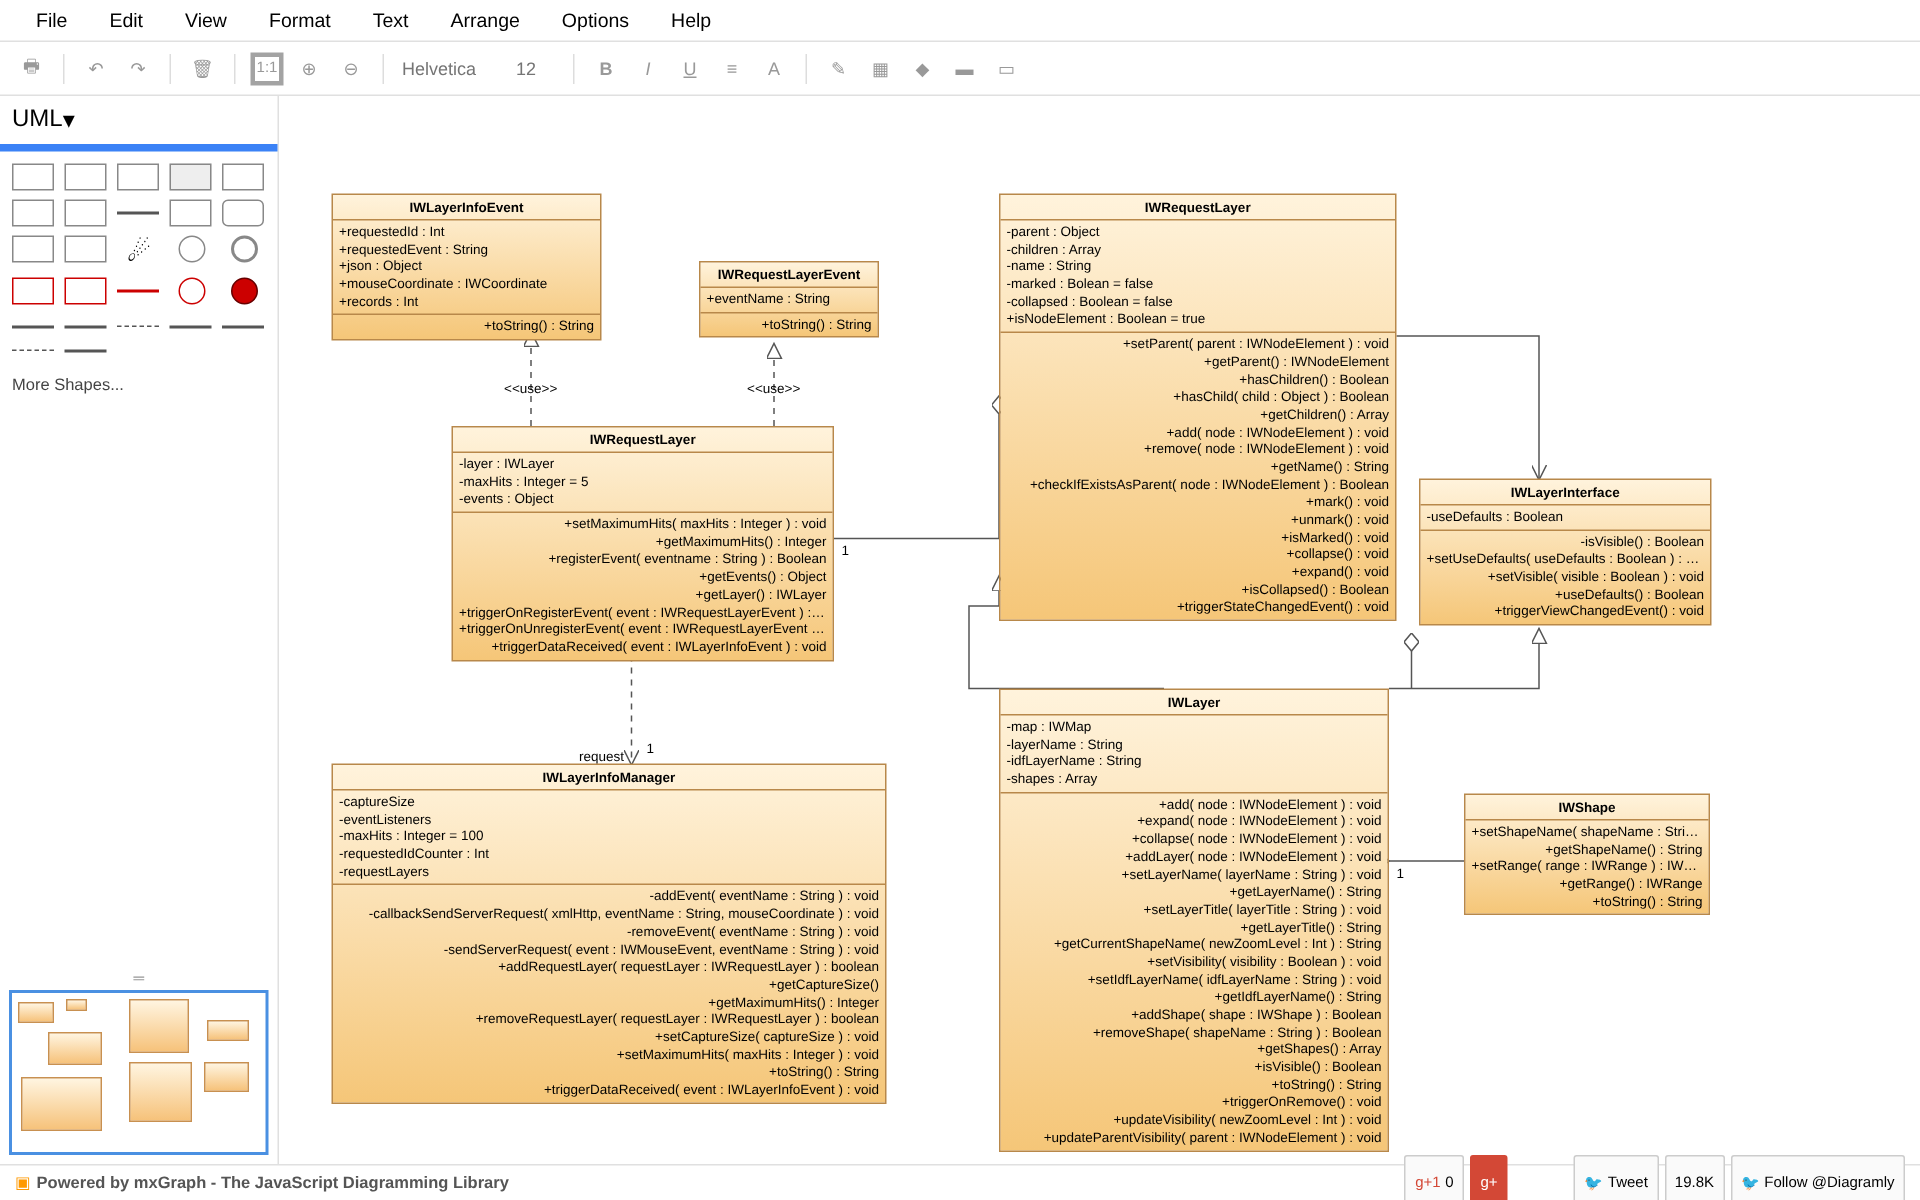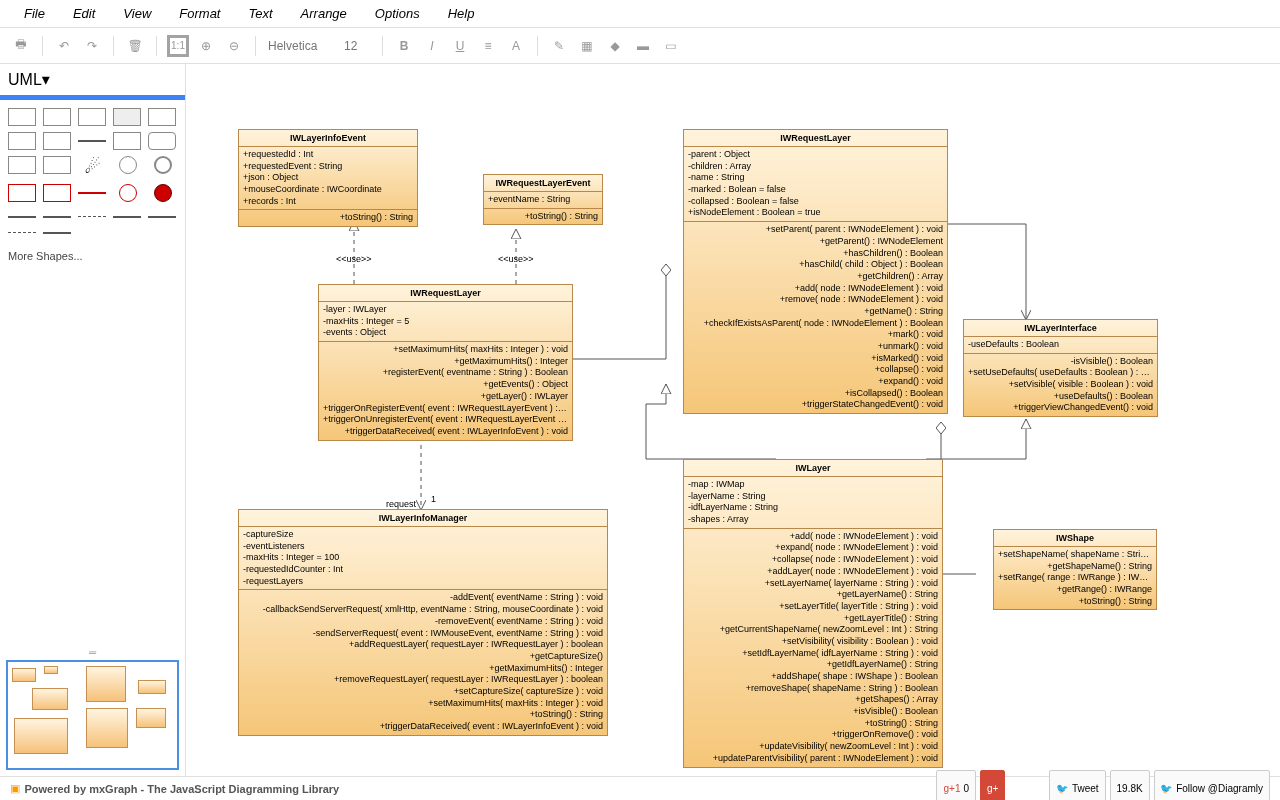--- a/index.html
+++ b/index.html
@@ -1,18 +1,18 @@
 <!DOCTYPE html>
 <html><head>
 <meta charset="utf-8">
 <style>
 * { box-sizing: border-box; margin: 0; padding: 0; }
 body { font-family: Arial, sans-serif; font-size: 12px; background: #fff; overflow: hidden; }
 
-.menubar { display: flex; padding: 4px 10px; border-bottom: 1px solid #e0e0e0; height: 28px; align-items: center; font-style: italic; }
+.menubar { display: flex; padding: 4px 10px; border-bottom: 1px solid #e0e0e0; height: 28px; align-items: center; }
 .menubar span { padding: 4px 14px; cursor: pointer; font-size: 13px; }
 
 .toolbar { display: flex; align-items: center; padding: 4px 10px; border-bottom: 1px solid #e0e0e0; height: 36px; gap: 6px; }
 .toolbar .sep { width: 1px; height: 20px; background: #ddd; margin: 0 4px; }
 .toolbar .btn { width: 22px; height: 22px; display: flex; align-items: center; justify-content: center; color: #999; cursor: pointer; }
 .toolbar .textinput { border: none; color: #aaa; font-size: 12px; width: 70px; padding: 2px; }
 
 .main { display: flex; height: calc(100vh - 88px); }
 .sidebar { width: 186px; border-right: 1px solid #e0e0e0; display: flex; flex-direction: column; }
 .panel-title { padding: 6px 8px; font-size: 16px; border-bottom: 5px solid #3b82f6; display:flex; justify-content:flex-start; align-items:center;}
@@ -23,21 +23,21 @@
 .shape-cell.filled-red { background:#c00; border-color:#600;}
 .shape-line { width:28px; height:2px; background:#555; margin-top:8px;}
 .more-shapes { padding: 8px; font-size: 11px; color: #444; }
 .overview { margin-top: auto; padding: 6px; }
 .overview-box { border: 2px solid #4a90e2; height: 110px; background: #fff; position: relative; }
 .ov-shape { position:absolute; background: linear-gradient(180deg,#fff5e1,#f6c27a); border:1px solid #c89050;}
 
 .canvas { flex: 1; position: relative; overflow: auto; background: #fff; }
 .canvas-inner { position: relative; width: 1200px; height: 720px; }
 
-.uml-class { position: absolute; background: linear-gradient(180deg, #fff3dc 0%, #f5c678 100%); border: 1px solid #b8884a; font-size: 9px; margin-left: 17px; }
+.uml-class { position: absolute; background: linear-gradient(180deg, #fff3dc 0%, #f5c678 100%); border: 1px solid #b8884a; font-size: 9px; }
 .uml-title { text-align: center; font-weight: bold; padding: 3px; border-bottom: 1px solid #b8884a; font-size: 9px; }
 .uml-section { border-bottom: 1px solid #b8884a; padding: 2px 4px; }
 .uml-section:last-child { border-bottom: none; text-align: right; }
 .uml-section div { white-space: nowrap; overflow: hidden; text-overflow: ellipsis; line-height: 1.3; }
 
 svg.connections { position: absolute; top: 0; left: 0; width: 100%; height: 100%; pointer-events: none; }
 
 .footer { position: fixed; bottom: 0; left: 0; right: 0; height: 24px; border-top: 1px solid #e0e0e0; display: flex; align-items: center; padding: 0 10px; font-size: 11px; background: #fff; }
 .footer .spacer { flex: 1; }
 .social-btn { border: 1px solid #ccc; padding: 12px 6px; font-size: 10px; margin-left: 4px; border-radius: 2px; display:flex; align-items:center; gap:3px; background:#fafafa;}

